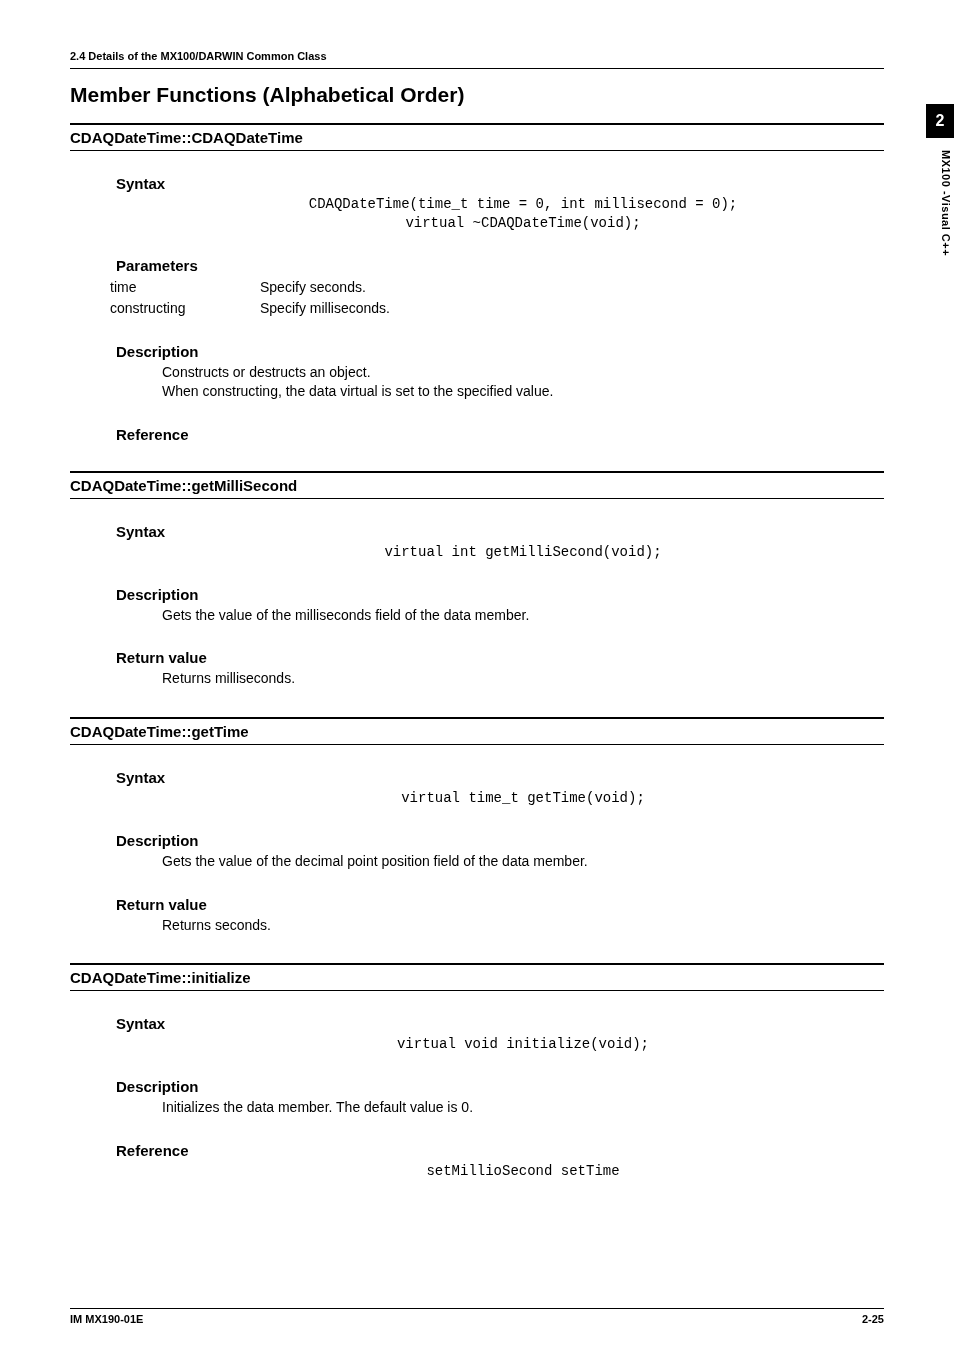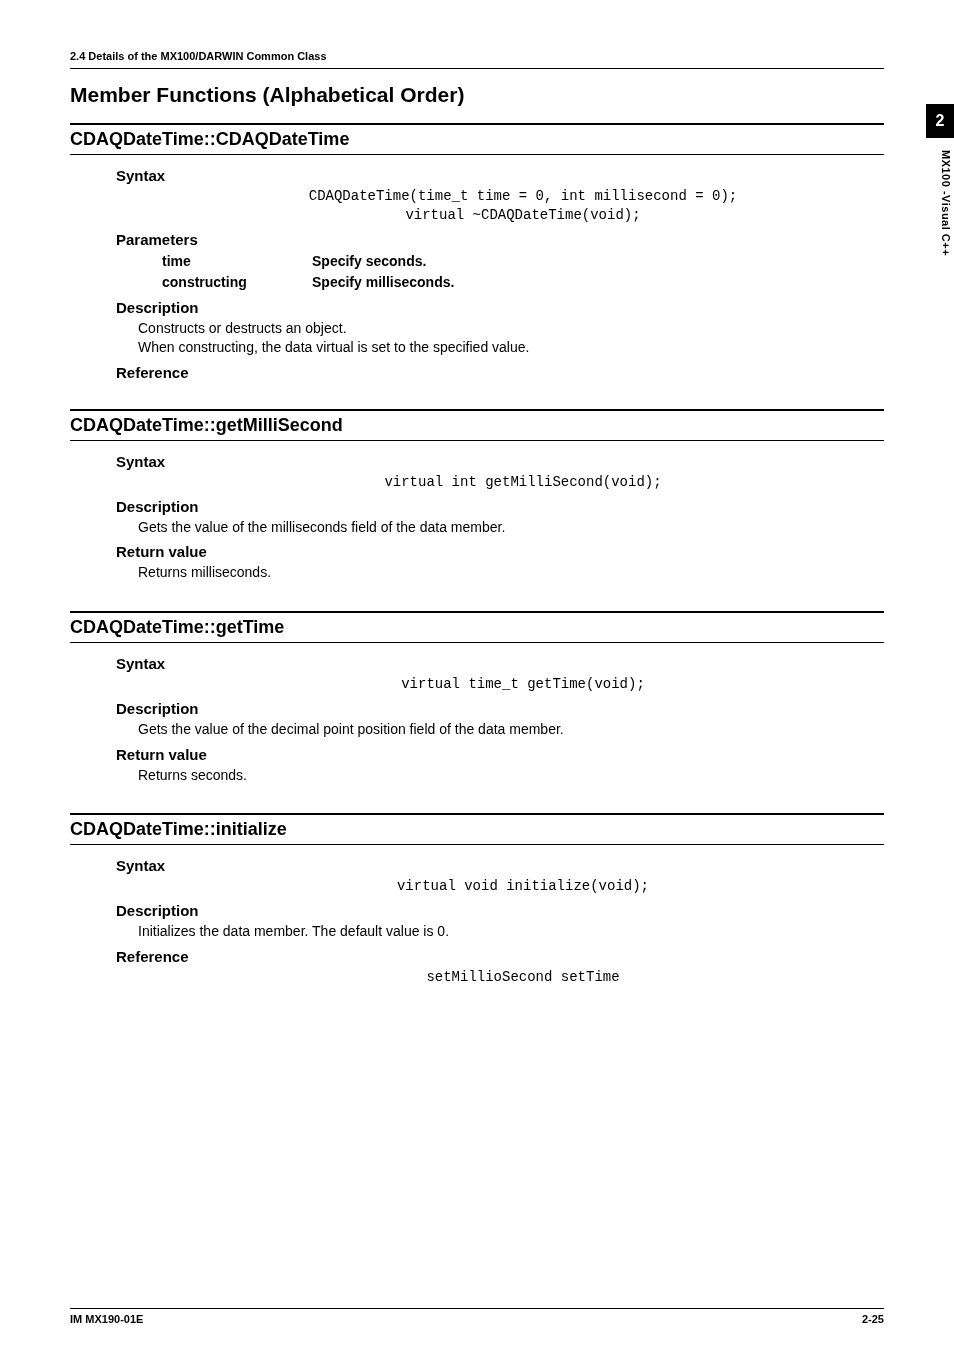--- a/index.html
+++ b/index.html
@@ -31,50 +31,49 @@
     margin-bottom: 16px;
   }
   .section {
     margin-bottom: 28px;
   }
   .rule-thick {
     border-top: 2px solid #000;
     margin-bottom: 2px;
   }
   .h2 {
-    font-size: 18px;
+    font-size: 15px;
     font-weight: bold;
     padding: 2px 0 4px 0;
     border-bottom: 1px solid #000;
-    margin-bottom: 12px;
+    margin-bottom: 6px;
   }
   .h3 {
     font-size: 15px;
     font-weight: bold;
-    margin: 6px 0 3px 46px;
+    margin: 24px 0 3px 46px;
   }
   .code {
     font-family: "Courier New", Courier, monospace;
     font-size: 14px;
     white-space: pre;
     margin-left: 92px;
     line-height: 1.35;
     text-align: center;
   }
   .body-text {
     font-size: 14px;
-    margin-left: 68px;
+    margin-left: 92px;
     line-height: 1.4;
   }
   .param-row {
     display: flex;
-    margin-left: 92px;
+    margin-left: 40px;
     font-size: 14px;
     line-height: 1.5;
-    font-weight: bold;
   }
   .param-name { width: 150px; }
   .param-desc { flex: 1; }
 
   .side-tab {
     position: absolute;
     right: 0;
     top: 104px;
     width: 28px;
     height: 34px;

